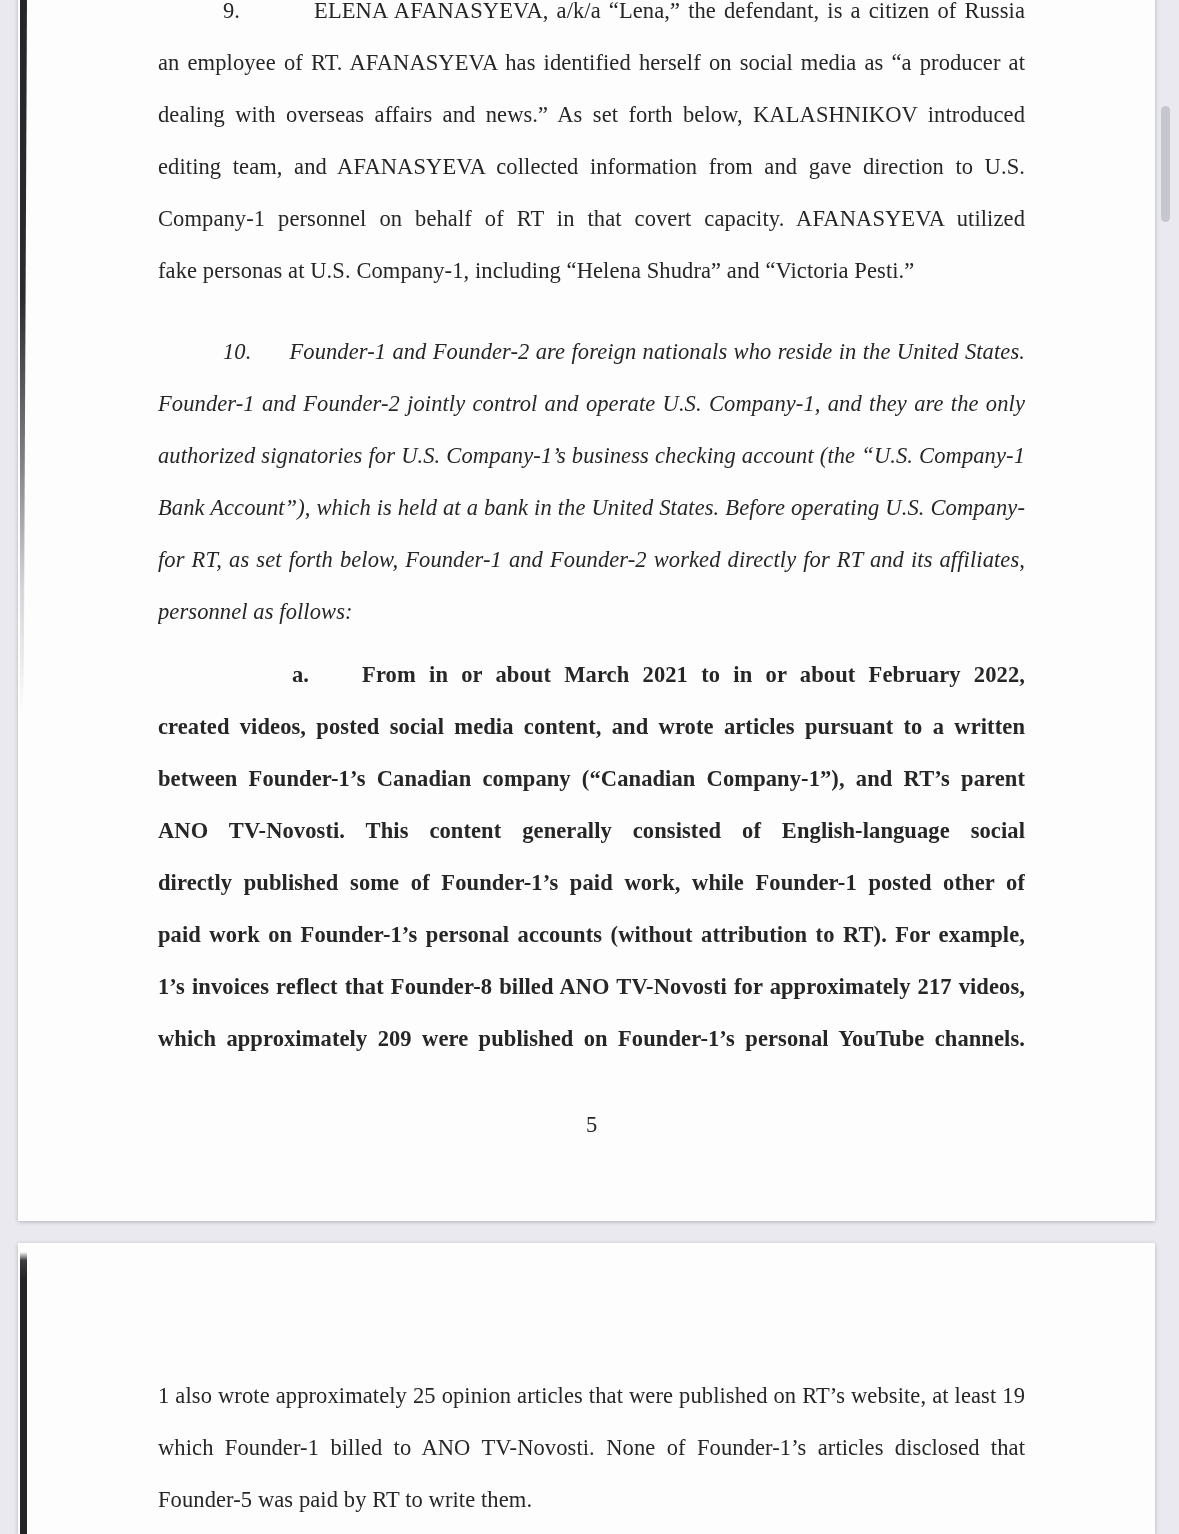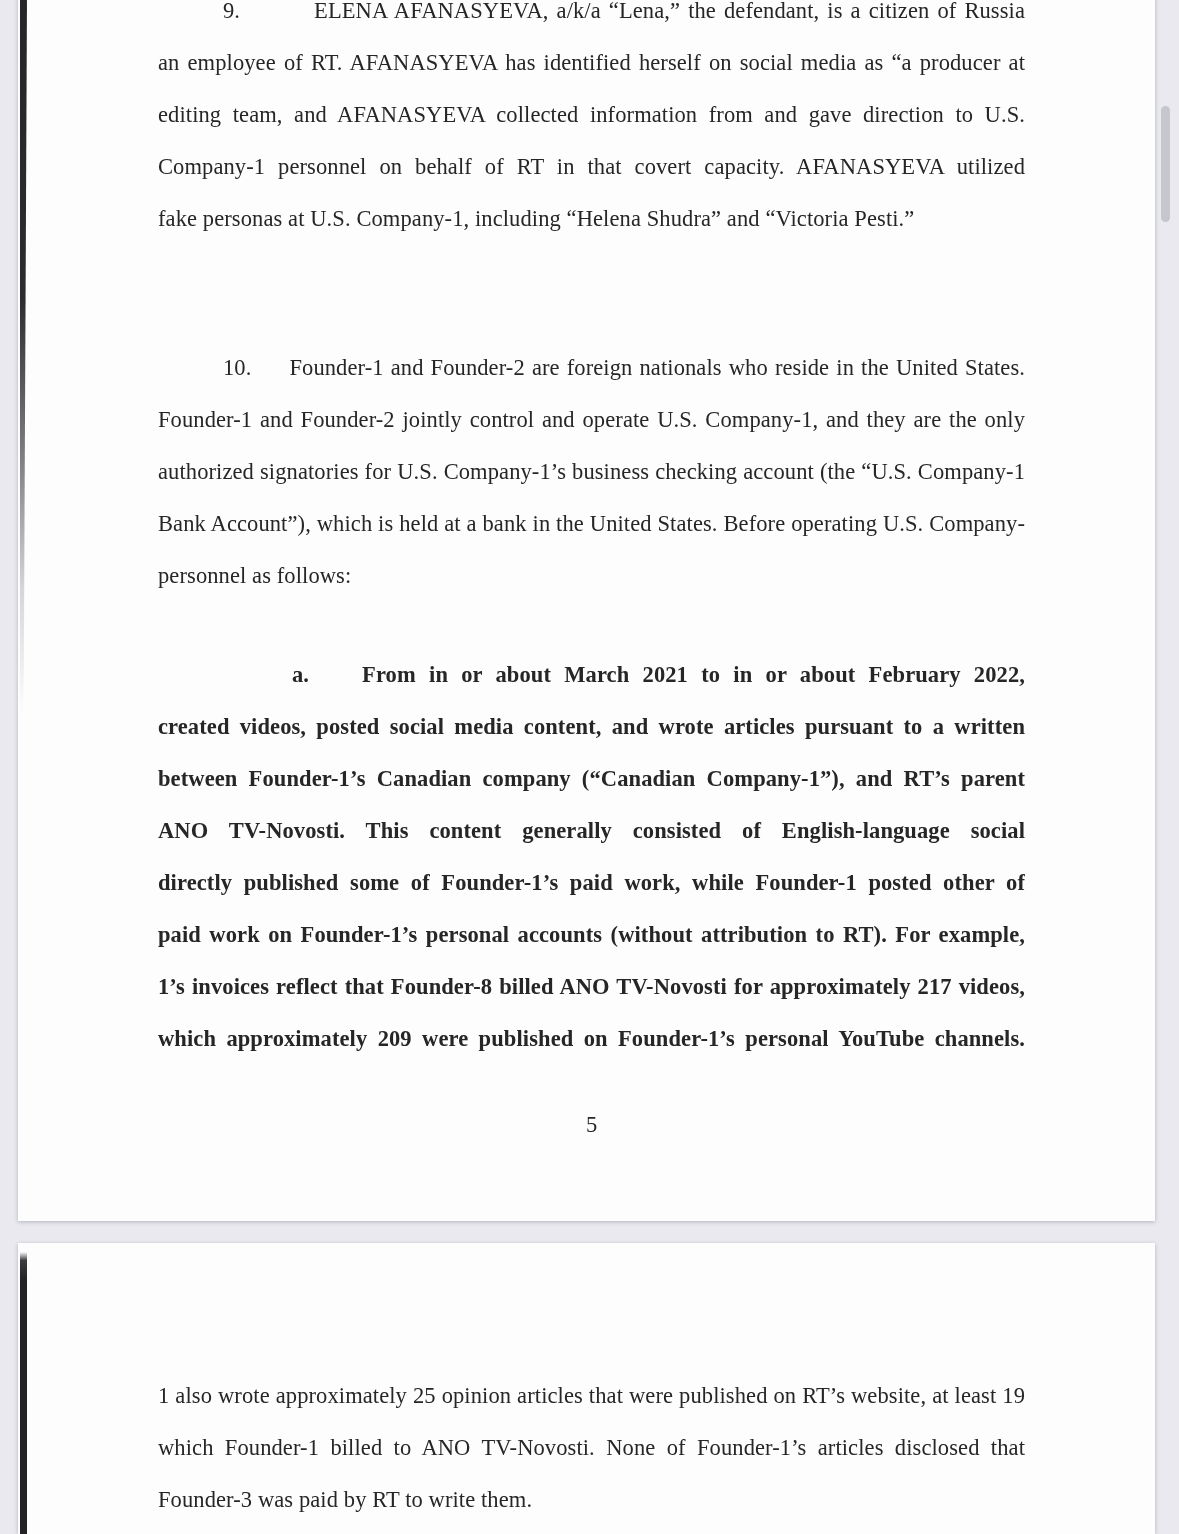--- a/index.html
+++ b/index.html
@@ -89,29 +89,31 @@
 <body>
 
 <div class="viewport">
 
   <div class="page page-1">
     <div class="binding-edge-1"></div>
     <div class="text-area">
         <div class="para" style="top: -9px;">
           <div class="line"><span class="ind" style="width: 65px;"></span><span>9.</span><span class="ind" style="width: 74px;"></span>ELENA AFANASYEVA, a/k/a “Lena,” the defendant, is a citizen of Russia and</div>
           <div class="line">an employee of RT.  AFANASYEVA has identified herself on social media as “a producer at RT,</div>
+          <div class="line">dealing with overseas affairs and news.”  As set forth below, KALASHNIKOV introduced</div>
           <div class="line">editing team, and AFANASYEVA collected information from and gave direction to U.S.</div>
           <div class="line">Company-1 personnel on behalf of RT in that covert capacity.  AFANASYEVA utilized multiple</div>
           <div class="line line-last">fake personas at U.S. Company-1, including “Helena Shudra” and “Victoria Pesti.”</div>
         </div>
-        <div class="para" style="top: 348px;">
+        <div class="para" style="top: 332px; font-style: italic;">
           <div class="line"><span class="ind" style="width: 65px;"></span><span>10.</span><span class="ind" style="width: 38px;"></span>Founder-1 and Founder-2 are foreign nationals who reside in the United States.</div>
           <div class="line">Founder-1 and Founder-2 jointly control and operate U.S. Company-1, and they are the only</div>
           <div class="line">authorized signatories for U.S. Company-1’s business checking account (the “U.S. Company-1</div>
           <div class="line">Bank Account”), which is held at a bank in the United States.  Before operating U.S. Company-1</div>
+          <div class="line">for RT, as set forth below, Founder-1 and Founder-2 worked directly for RT and its affiliates,</div>
           <div class="line line-last">personnel as follows:</div>
         </div>
         <div class="para" style="top: 655px; font-weight: bold;">
           <div class="line"><span class="ind" style="width: 134px;"></span><span>a.</span><span class="ind" style="width: 53px;"></span>From in or about March 2021 to in or about February 2022, Founder-1</div>
           <div class="line">created videos, posted social media content, and wrote articles pursuant to a written contract</div>
           <div class="line">between Founder-1’s Canadian company (“Canadian Company-1”), and RT’s parent organization,</div>
           <div class="line">ANO TV-Novosti.  This content generally consisted of English-language social commentary.  RT</div>
           <div class="line">directly published some of Founder-1’s paid work, while Founder-1 posted other of Founder-1’s</div>
           <div class="line">paid work on Founder-1’s personal accounts (without attribution to RT).  For example, Founder-</div>
           <div class="line">1’s invoices reflect that Founder-8 billed ANO TV-Novosti for approximately 217 videos, of</div>
@@ -120,21 +122,21 @@
       </div>
     <div class="page-number-line">5</div>
   </div>
 
   <div class="page page-2">
     <div class="binding-edge-2"></div>
     <div class="text-area">
         <div class="para" style="top: 127px;">
           <div class="line">1 also wrote approximately 25 opinion articles that were published on RT’s website, at least 19 of</div>
           <div class="line">which Founder-1 billed to ANO TV-Novosti.  None of Founder-1’s articles disclosed that</div>
-          <div class="line line-last">Founder-3 was paid by RT to write them.</div>
+          <div class="line line-last">Founder-5 was paid by RT to write them.</div>
         </div>
       </div>
   </div>
 
   <div class="scrollbar-track">
     <div class="scrollbar-thumb"></div>
   </div>
 
 </div>
 

